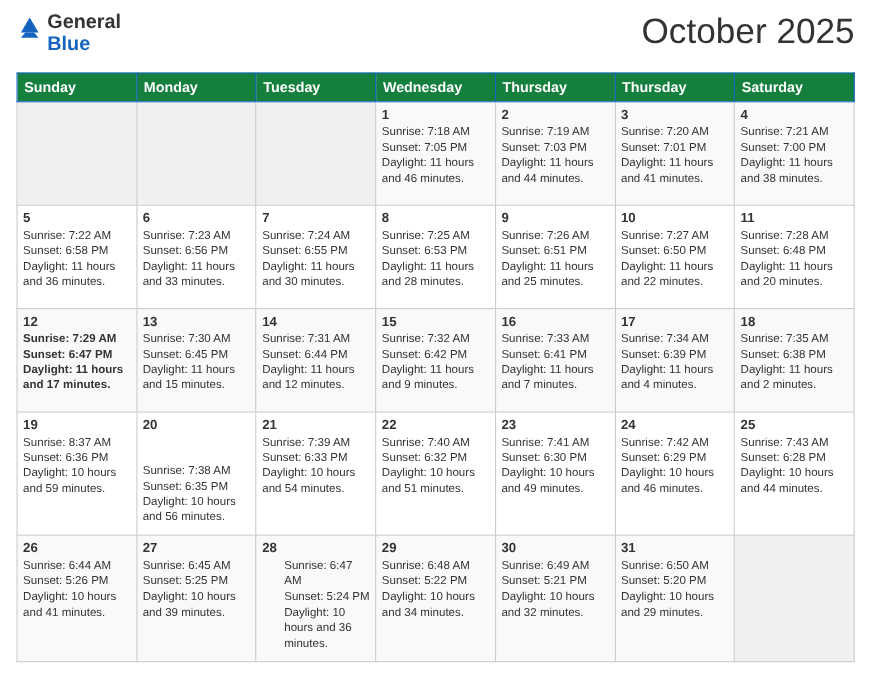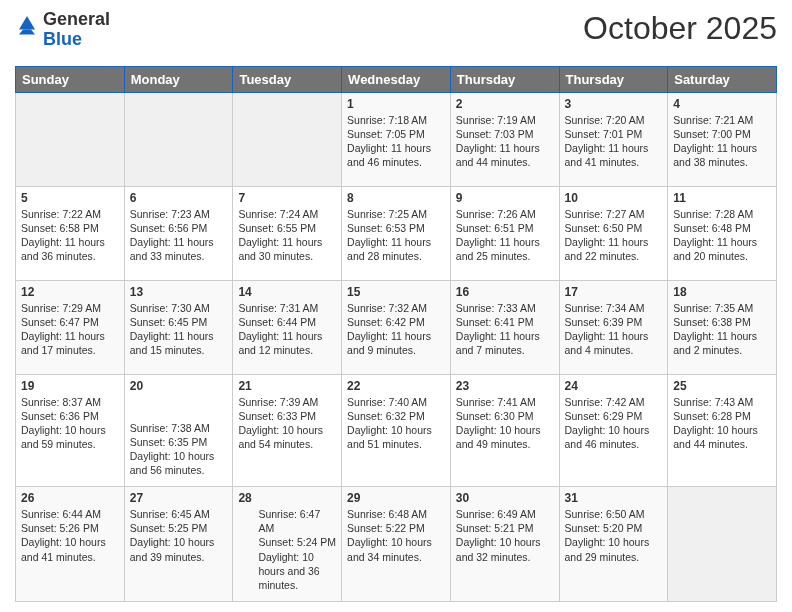--- a/index.html
+++ b/index.html
@@ -53,21 +53,21 @@
       color: #555;
     }
     .calendar {
       flex: 1;
       border: 1px solid #ccc;
       border-collapse: collapse;
       width: 100%;
       table-layout: fixed;
     }
     .calendar th {
-      background: #737373;
+      background: #15803d;
       color: #fff;
       text-align: left;
       padding: 5px 6px;
       font-size: 13px;
       border: 1px solid #1565c0;
     }
     .calendar td {
       vertical-align: top;
       border: 1px solid #ccc;
       padding: 4px 5px;
@@ -198,21 +198,21 @@
           <td>
             <span class="day-num">11</span>
             <div class="day-info" style="white-space: pre-line;">Sunrise: 7:28 AM
 Sunset: 6:48 PM
 Daylight: 11 hours and 20 minutes.</div>
           </td>
         </tr>
         <tr>
           <td>
             <span class="day-num">12</span>
-            <div class="day-info" style="white-space: pre-line;">Sunrise: 7:29 AM
+            <div class="day-info" style="white-space: pre-line; font-weight: bold;">Sunrise: 7:29 AM
 Sunset: 6:47 PM
 Daylight: 11 hours and 17 minutes.</div>
           </td>
           <td>
             <span class="day-num">13</span>
             <div class="day-info" style="white-space: pre-line;">Sunrise: 7:30 AM
 Sunset: 6:45 PM
 Daylight: 11 hours and 15 minutes.</div>
           </td>
           <td>

